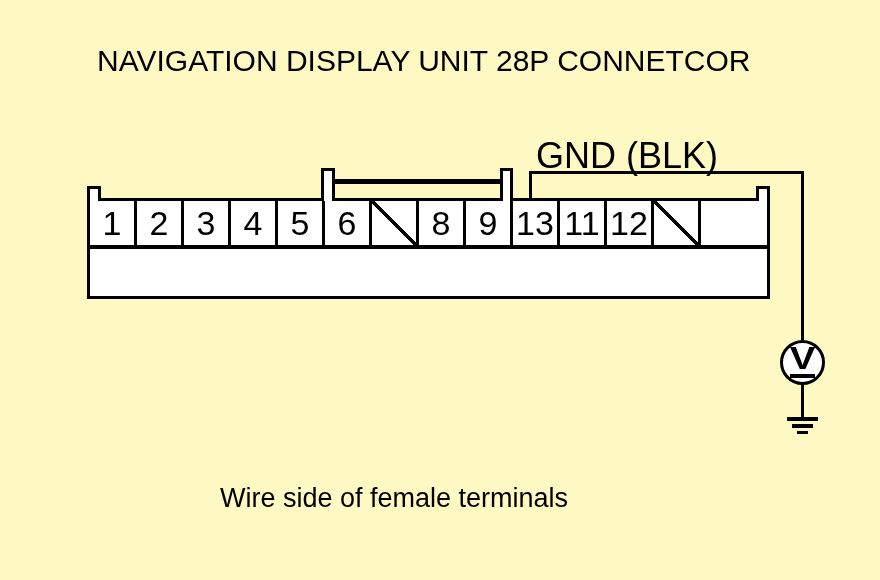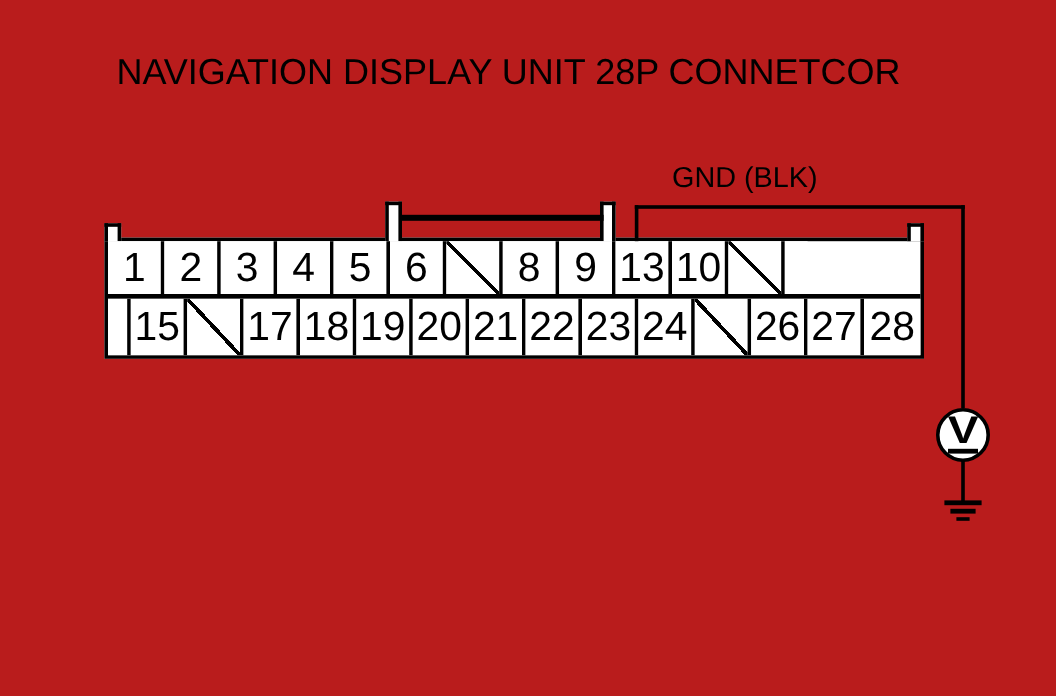--- a/index.html
+++ b/index.html
@@ -4,39 +4,38 @@
 <style>
   html, body {
     margin: 0;
     padding: 0;
     background: #ffffff;
   }
   #stage {
     position: relative;
     width: 880px;
     height: 580px;
-    background: #b91c1c;
+    background: #fef9c3;
     font-family: "Liberation Sans", sans-serif;
     color: #000;
     overflow: hidden;
   }
   .abs { position: absolute; }
 
   
   #title {
     left: 97px; top: 44px;
     font-size: 30px;
     letter-spacing: 0px;
     white-space: nowrap;
   }
   #gnd-label {
     left: 536px; top: 135px;
-    font-size: 24px;
+    font-size: 36px;
     white-space: nowrap;
-    margin-left: 24px;
   }
   #caption {
     left: 220px; top: 483px;
     font-size: 27px;
     white-space: nowrap;
   }
 
   
   #shell {
     left: 87px; top: 198px;
@@ -160,50 +159,35 @@
       <div class="cell">1</div>
       <div class="cell">2</div>
       <div class="cell">3</div>
       <div class="cell">4</div>
       <div class="cell">5</div>
       <div class="cell">6</div>
       <div class="cell slash"></div>
       <div class="cell">8</div>
       <div class="cell">9</div>
       <div class="cell">13</div>
-      <div class="cell">10</div>
+      <div class="cell">11</div>
+      <div class="cell">12</div>
       <div class="cell slash"></div>
       <div class="cell filler"></div>
-    </div>
-  <div class="abs pin-row" id="pin-row-bottom">
-      <div class="cell filler"></div>
-      <div class="cell">15</div>
-      <div class="cell slash"></div>
-      <div class="cell">17</div>
-      <div class="cell">18</div>
-      <div class="cell">19</div>
-      <div class="cell">20</div>
-      <div class="cell">21</div>
-      <div class="cell">22</div>
-      <div class="cell">23</div>
-      <div class="cell">24</div>
-      <div class="cell slash"></div>
-      <div class="cell">26</div>
-      <div class="cell">27</div>
-      <div class="cell">28</div>
     </div>
 
   <div class="abs wire" id="wire-riser"></div>
   <div class="abs wire" id="wire-horizontal"></div>
   <div class="abs wire" id="wire-drop"></div>
 
   <div class="abs" id="voltmeter">
     <span id="voltmeter-letter">V</span>
     <span id="voltmeter-baseline"></span>
   </div>
 
   <div class="abs wire" id="wire-to-ground"></div>
   <div class="abs wire" id="ground-line-1"></div>
   <div class="abs wire" id="ground-line-2"></div>
   <div class="abs wire" id="ground-line-3"></div>
 
+  <div class="abs" id="caption">Wire side of female terminals</div>
 
 </div>
 
 </body></html>

